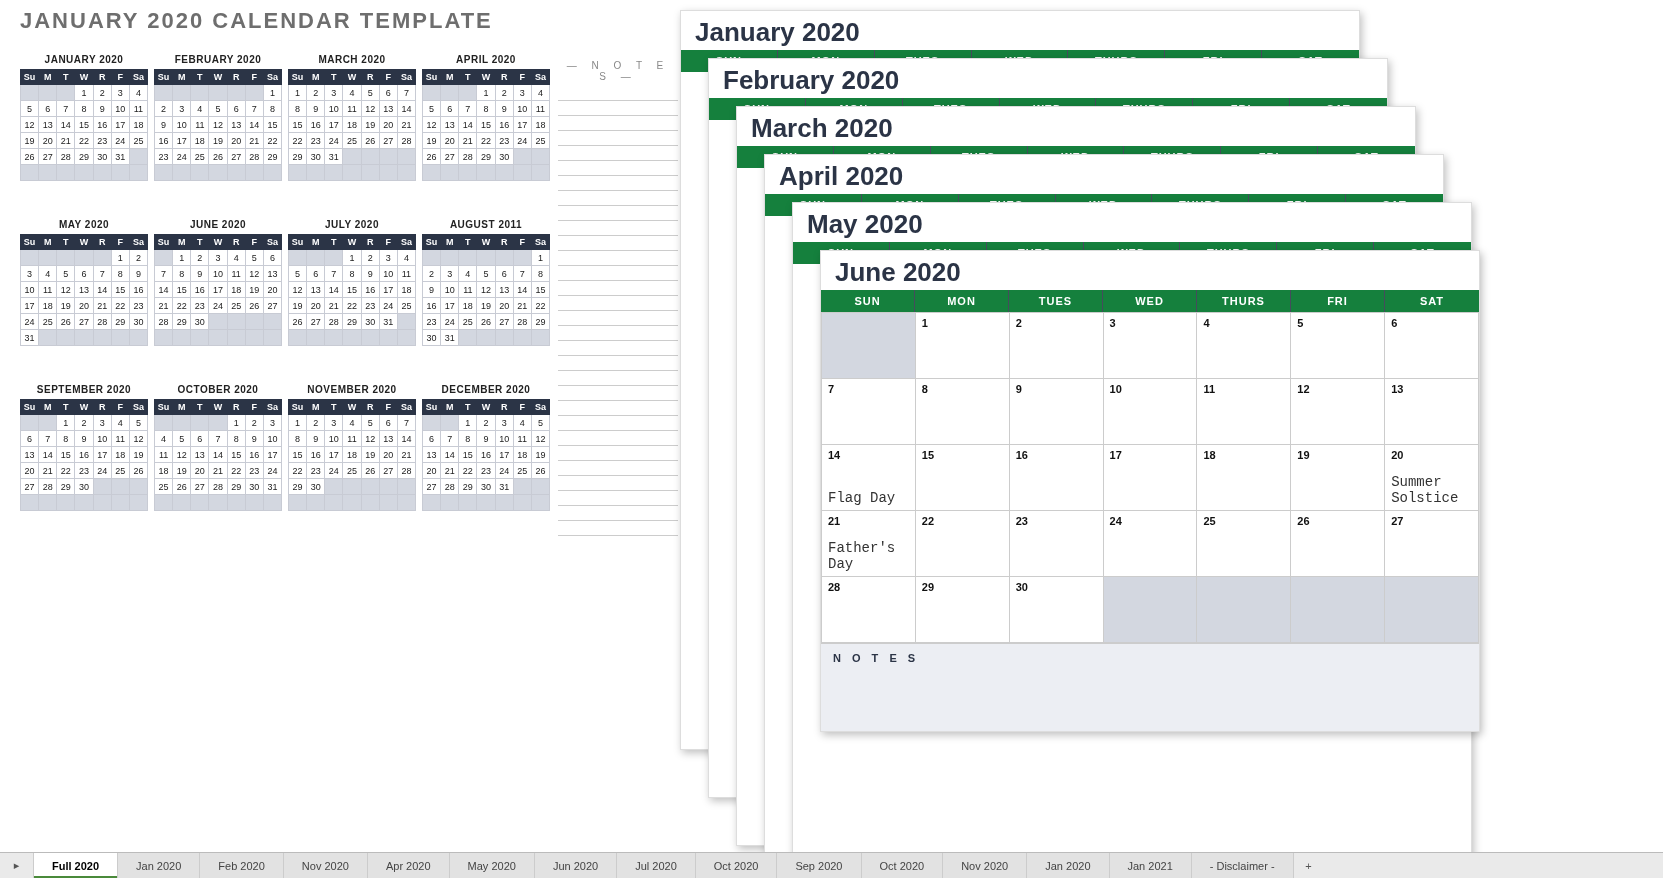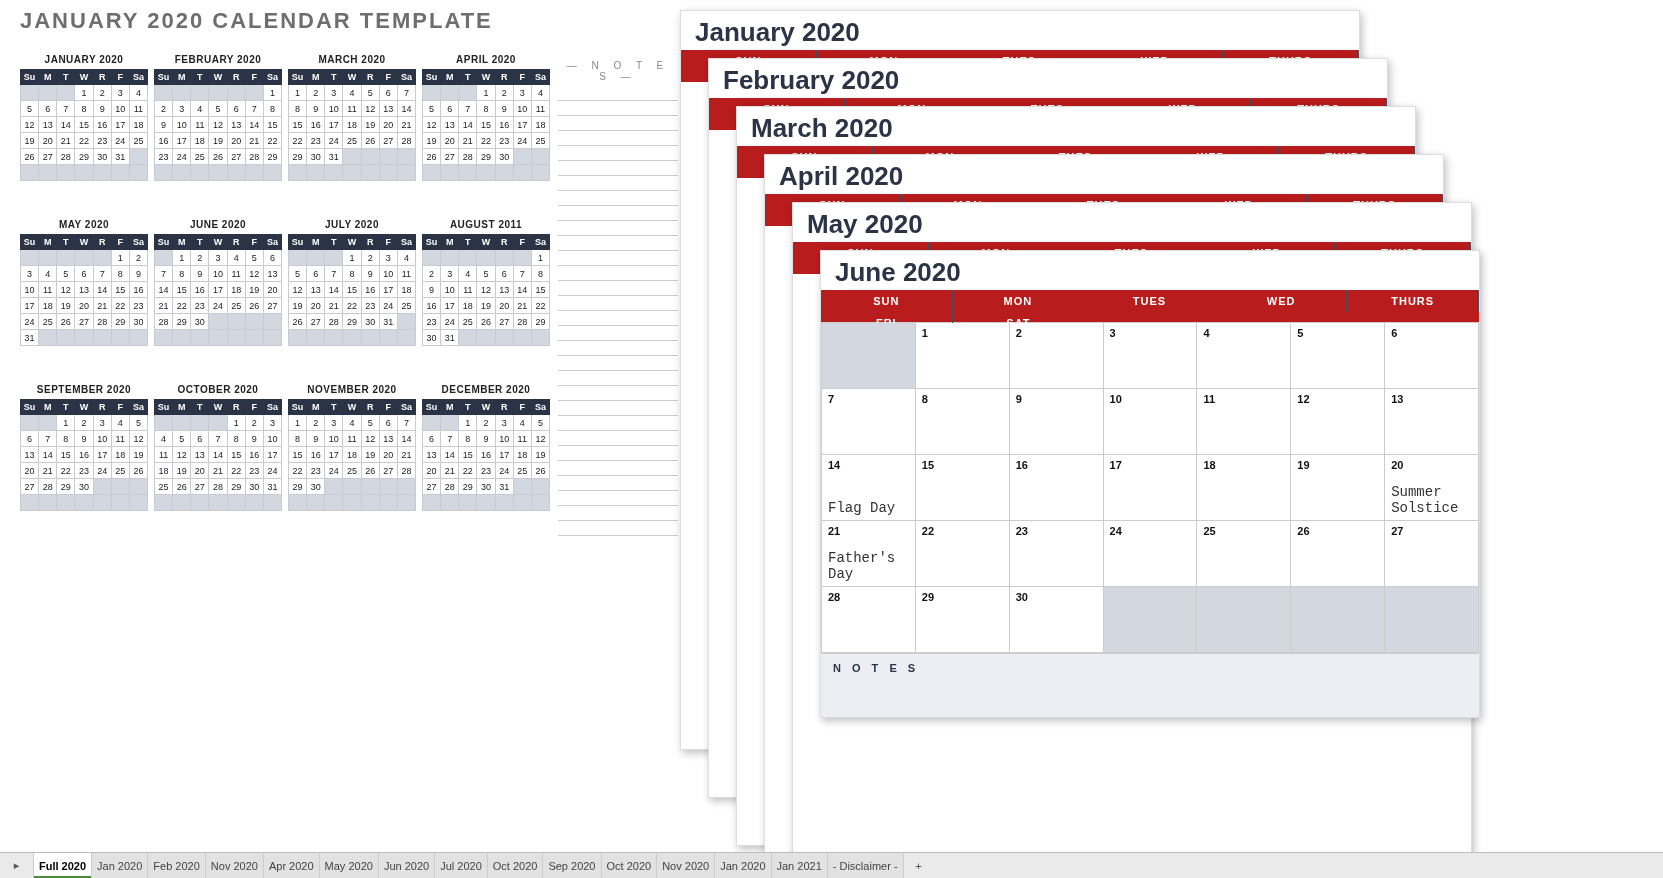--- a/index.html
+++ b/index.html
@@ -94,23 +94,23 @@
     box-shadow: 2px 3px 8px rgba(0,0,0,0.25);
   }
   .bigcal .btitle {
     font-size: 26px;
     font-weight: 700;
     color: #2b3446;
     padding: 6px 14px 2px 14px;
   }
   .bigcal .dowrow {
     display: grid;
-    grid-template-columns: repeat(5, 1fr);
-    background: #b91c1c;
-    height: 32px;
+    grid-template-columns: repeat(7, 1fr);
+    background: #15803d;
+    height: 22px;
   }
   .bigcal .dowrow > div {
     color: #fff;
     font-size: 11px;
     font-weight: 700;
     text-align: center;
     line-height: 22px;
     letter-spacing: 1px;
     border-right: 1px solid #444c5c;
   }
@@ -140,21 +140,21 @@
   .front .cell .ev {
     position: absolute;
     bottom: 4px; left: 6px;
     font-size: 14px;
     font-weight: 400;
     color: #333;
     font-family: Liberation Mono, monospace;
   }
   .front .notesbar {
     background: #eceef3;
-    height: 64px;
+    height: 88px;
     border-top: 1px solid #ccc;
     padding: 8px 12px;
     font-size: 11px;
     font-weight: 700;
     letter-spacing: 4px;
     color: #2b3446;
   }
   
   .tabstrip {
     position: absolute;
@@ -169,21 +169,21 @@
   .tabstrip .navbtn {
     width: 34px;
     display: flex;
     align-items: center;
     justify-content: center;
     border-right: 1px solid #ccc;
     color: #555;
     cursor: pointer;
   }
   .tabstrip .tab {
-    padding: 0 5px;
+    padding: 0 18px;
     display: flex;
     align-items: center;
     border-right: 1px solid #ccc;
     background: #e2e2e2;
     color: #444;
     cursor: pointer;
     white-space: nowrap;
   }
   .tabstrip .tab.active {
     background: #fff;

